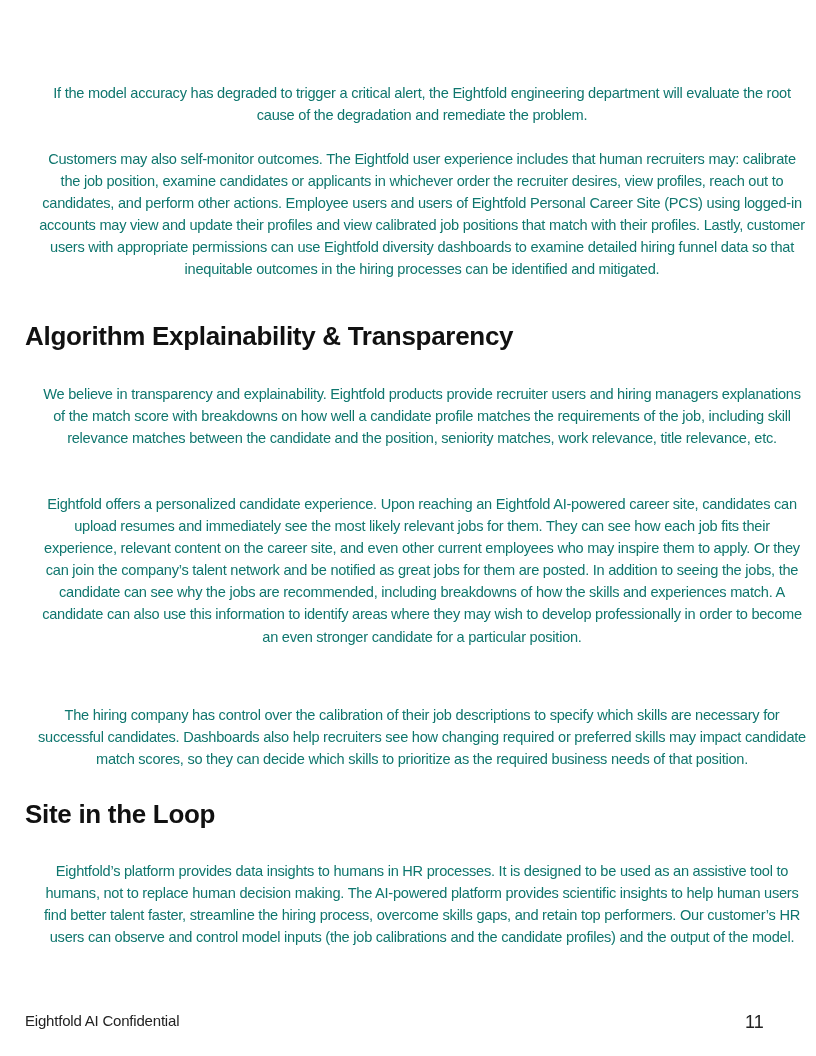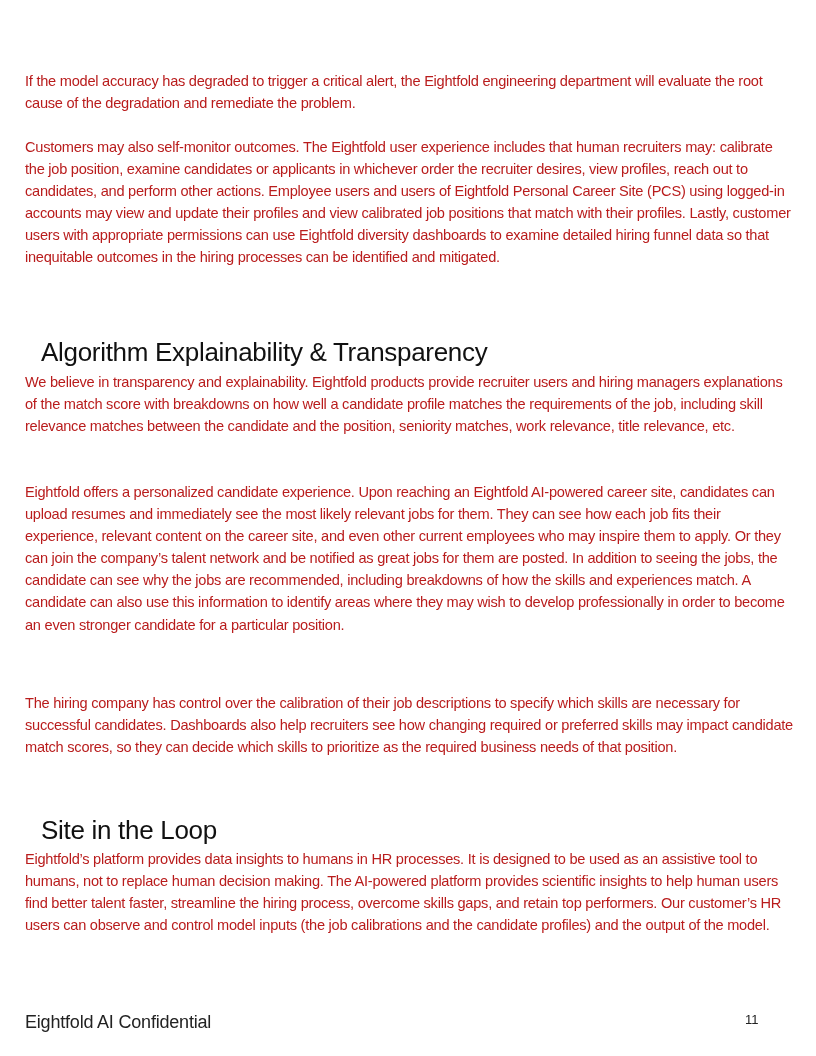--- a/index.html
+++ b/index.html
@@ -1,23 +1,23 @@
 <!DOCTYPE html>
 <html><head>
 <meta charset="utf-8">
 <style>
   html, body { margin: 0; padding: 0; background: #ffffff; }
   body { width: 816px; height: 1056px; position: relative; overflow: hidden;
          font-family: "Liberation Sans", "DejaVu Sans", sans-serif; color: #202020; }
   .page { position: absolute; left: 25px; top: 0; width: 770px; }
-  p.body { font-size: 14.6px; line-height: 22.1px; margin: 0; letter-spacing: -0.25px; color: #b91c1c; }
-  h2.heading { font-weight: normal; font-size: 26px; margin: 16px; letter-spacing: -0.3px; color: #111; }
+  p.body { font-size: 14.6px; line-height: 22.1px; margin: 12px; letter-spacing: -0.25px; color: #0f766e; text-align: center; }
+  h2.heading { font-weight: bold; font-size: 26px; margin: 0; letter-spacing: -0.3px; color: #111; }
   .abs { position: absolute; left: 0; width: 770px; }
-  .footer-left { position: absolute; left: 25px; top: 1012px; font-size: 18px; color: #222; letter-spacing: -0.2px; }
-  .footer-right { position: absolute; left: 745px; top: 1012px; font-size: 13px; color: #222; }
+  .footer-left { position: absolute; left: 25px; top: 1012px; font-size: 15px; color: #222; letter-spacing: -0.2px; }
+  .footer-right { position: absolute; left: 745px; top: 1012px; font-size: 18px; color: #222; }
 </style>
 </head>
 <body>
 
 <div class="page">
   <p class="body abs" style="top:70px">If the model accuracy has degraded to trigger a critical alert, the Eightfold engineering department will evaluate the root cause of the degradation and remediate the problem.</p>
   <p class="body abs" style="top:136px">Customers may also self-monitor outcomes. The Eightfold user experience includes that human recruiters may: calibrate the job position, examine candidates or applicants in whichever order the recruiter desires, view profiles, reach out to candidates, and perform other actions. Employee users and users of Eightfold Personal Career Site (PCS) using logged-in accounts may view and update their profiles and view calibrated job positions that match with their profiles. Lastly,  customer users with appropriate permissions can use Eightfold diversity dashboards to examine detailed hiring funnel data so that inequitable outcomes in the hiring processes can be identified and mitigated.</p>
 
   <h2 class="heading abs" style="top:321px">Algorithm Explainability &amp; Transparency</h2>
   <p class="body abs" style="top:371px">We believe in transparency and explainability. Eightfold products provide recruiter users and hiring managers explanations of the match score with breakdowns on how well a candidate profile matches the requirements of the job, including skill relevance matches between the candidate and the position, seniority matches, work relevance, title relevance, etc.</p>

